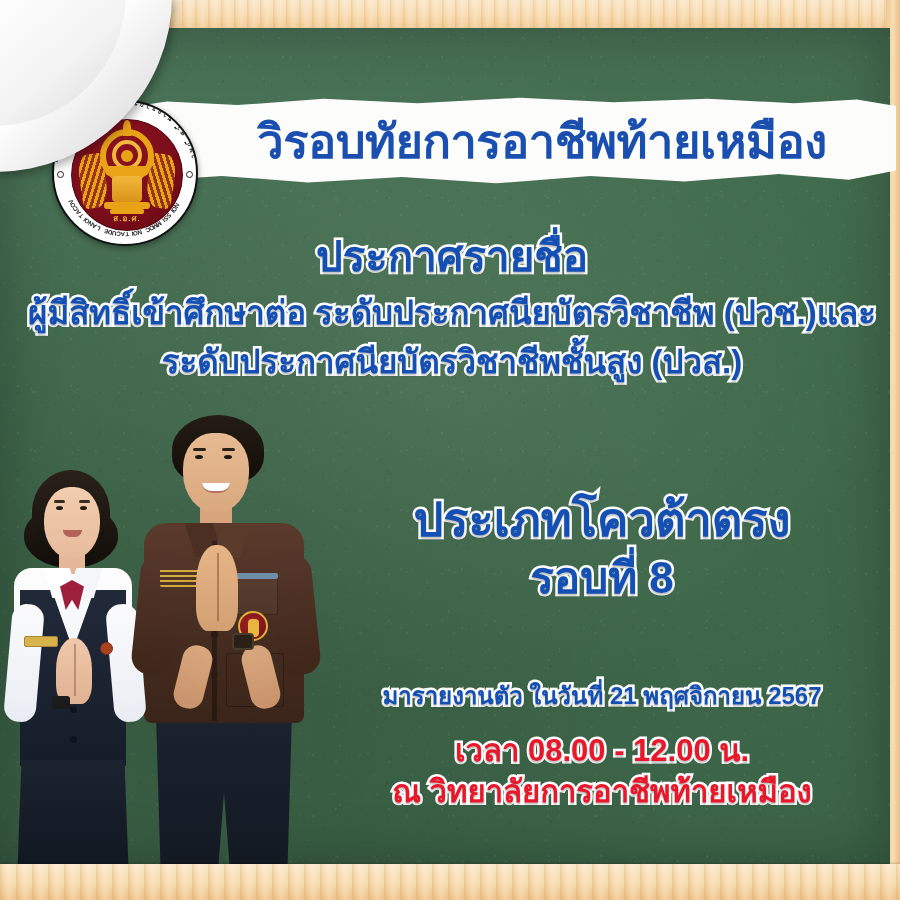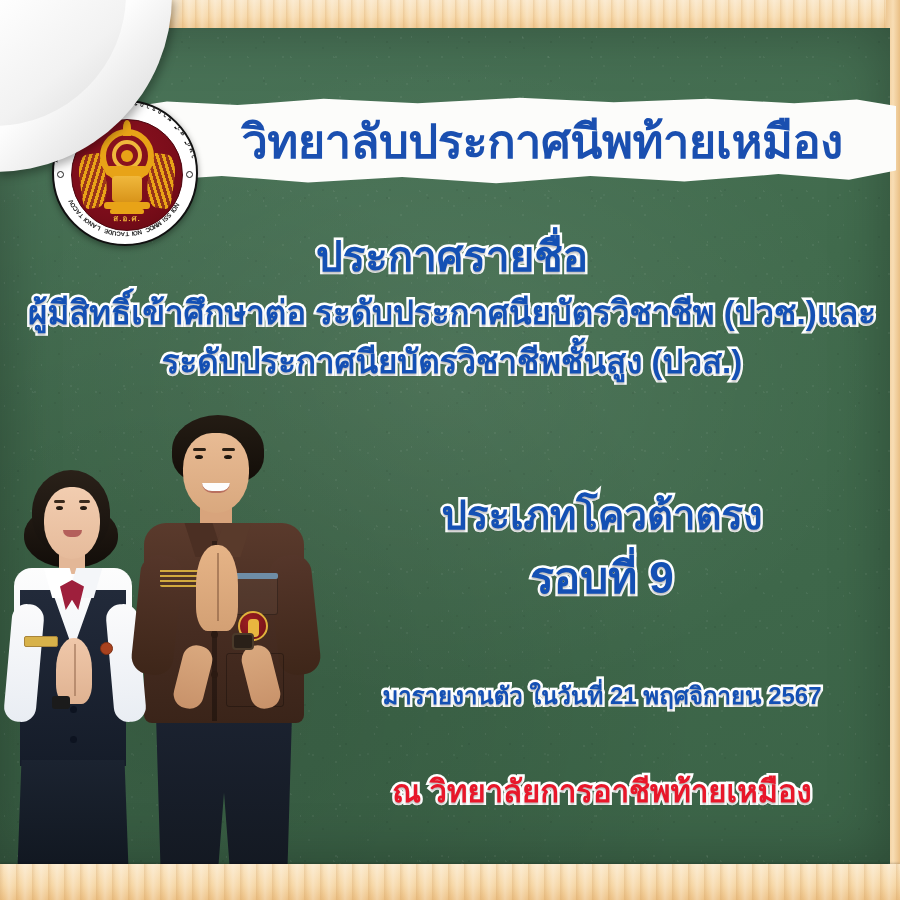--- a/index.html
+++ b/index.html
@@ -159,21 +159,21 @@
     -webkit-text-stroke:5px #ffffff;
     paint-order:stroke fill;
     text-shadow:0 2px 2px rgba(0,0,0,.25);
   }
 
   .l-head   {top:232px;font-size:42px;}
   .l-sub1   {top:294px;font-size:33px;}
   .l-sub2   {top:343px;font-size:33px;}
   .l-sub3   {top:392px;font-size:30px;}
 
-  .l-quota  {top:492px;font-size:40px;}
+  .l-quota  {top:492px;font-size:47px;}
   .l-round  {top:552px;font-size:44px;}
 
   .l-report {top:682px;font-size:24px;}
   .l-time   {top:733px;font-size:31px;}
   .l-place  {top:774px;font-size:31px;}
 
   
   .shift{padding-left:300px;}
 
   
@@ -306,21 +306,21 @@
 
 <div class="poster">
 
   <div class="wood wood-top"></div>
   <div class="wood wood-left"></div>
   <div class="wood wood-right"></div>
 
   <div class="board"></div>
 
   <div class="banner">
-    <div class="banner-title">วิทยาลับประกาศนีพท้ายเหมือง</div>
+    <div class="banner-title">วิรอบทัยการอาชีพท้ายเหมือง</div>
   </div>
 
   <div class="seal">
     <div class="seal-ring-text">
         <span style="transform: translate(-63.5796px, -13.5143px) rotate(-258deg);">ส</span>
         <span style="transform: translate(-62.0931px, -19.221px) rotate(-252.8deg);">ำ</span>
         <span style="transform: translate(-60.0955px, -24.7696px) rotate(-247.6deg);">น</span>
         <span style="transform: translate(-57.6032px, -30.1142px) rotate(-242.4deg);">ั</span>
         <span style="transform: translate(-54.6368px, -35.211px) rotate(-237.2deg);">ก</span>
         <span style="transform: translate(-51.2207px, -40.018px) rotate(-232deg);">ง</span>
@@ -396,23 +396,24 @@
       <div class="g throne-foot"></div>
       <div class="seal-abbr">ส.อ.ศ.</div>
     </div>
   </div>
 
   <div class="txt blue-out l-head">ประกาศรายชื่อ</div>
   <div class="txt blue-out l-sub1">ผู้มีสิทธิ์เข้าศึกษาต่อ ระดับประกาศนียบัตรวิชาชีพ (ปวช.)และ</div>
   <div class="txt blue-out l-sub2">ระดับประกาศนียบัตรวิชาชีพชั้นสูง (ปวส.)</div>
 
   <div class="txt blue-out l-quota shift">ประเภทโควต้าตรง</div>
-  <div class="txt blue-out l-round shift">รอบที่ 9</div>
+  <div class="txt blue-out l-round shift">รอบที่ 8</div>
 
   <div class="txt blue-out l-report shift">มารายงานตัว  ในวันที่  21  พฤศจิกายน 2567</div>
+  <div class="txt red-out  l-time   shift">เวลา 08.00  - 12.00 น.</div>
   <div class="txt red-out  l-place  shift">ณ  วิทยาลัยการอาชีพท้ายเหมือง</div>
 
   <div class="students">
 
     <div class="person girl">
       <div class="g-hair-b"></div>
       <div class="g-hair"></div>
       <div class="g-neck"></div>
       <div class="g-face"></div>
       <div class="g-brow lb"></div>

